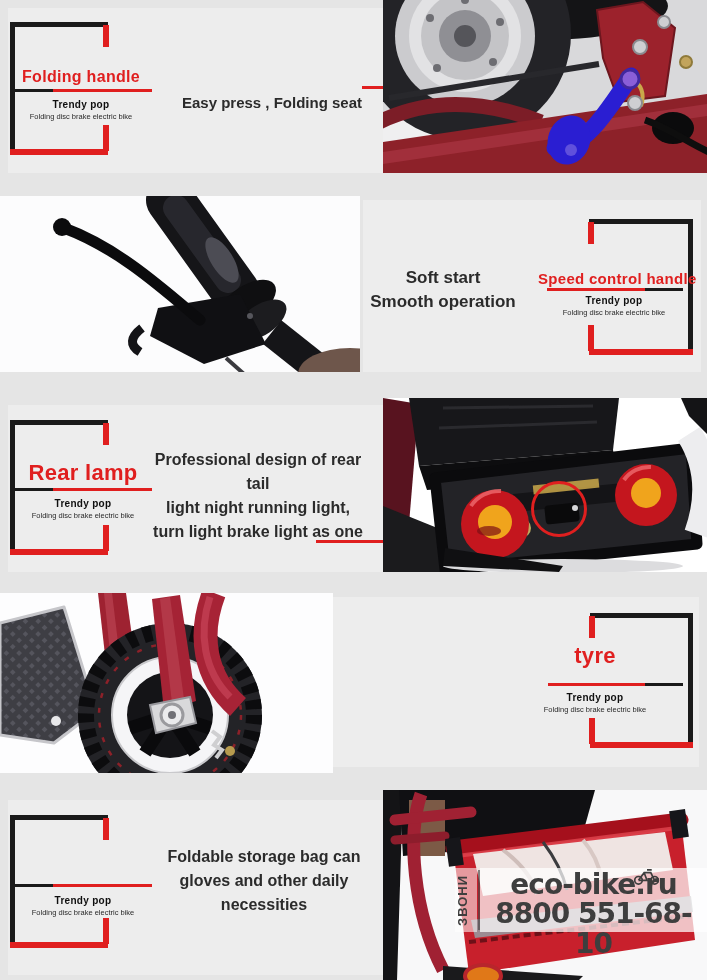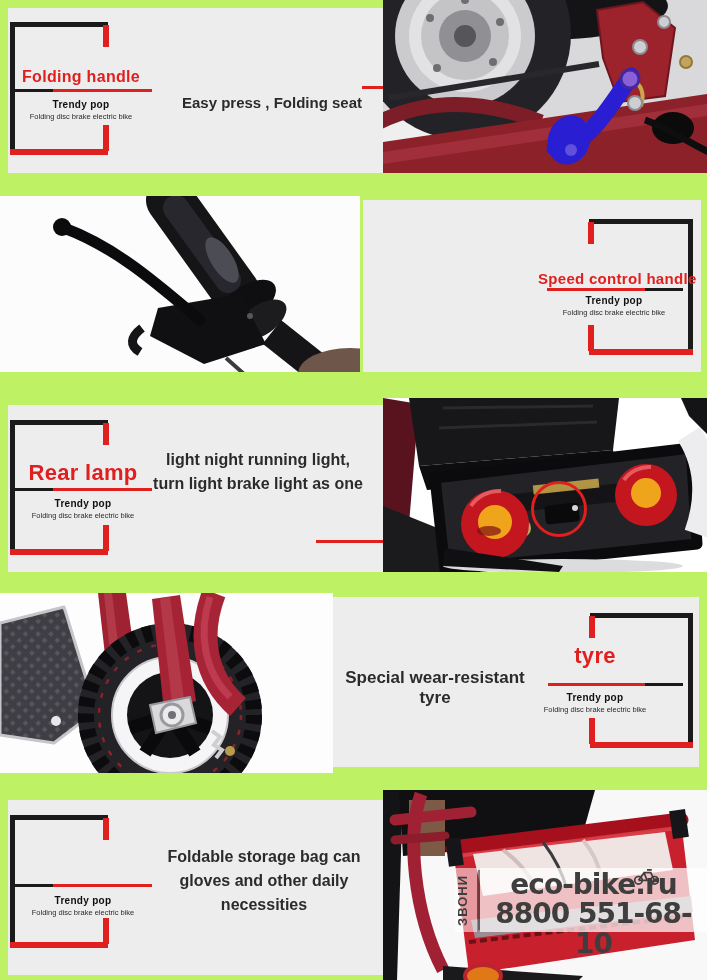--- a/index.html
+++ b/index.html
@@ -1,16 +1,16 @@
 <!DOCTYPE html>
 <html><head>
 <meta charset="utf-8">
 <style>
   html,body{margin:0;padding:0;background:#fff;}
-  #canvas{position:relative;width:707px;height:980px;background:#bef264;overflow:hidden;
+  #canvas{position:relative;width:707px;height:980px;background:#e5e5e5;overflow:hidden;
           font-family:"Liberation Sans",sans-serif;
           --red:#e01f1f;--black:#1a1a1a;--gray:#ededed;--text:#2b2b2b;}
   .band{position:absolute;background:var(--gray);}
   .photo{position:absolute;display:block;}
   .bracket{position:absolute;}
   .bracket i{position:absolute;display:block;}
   .bracket .b-top{left:0;top:0;right:0;height:5px;background:var(--black);}
   .bracket .b-side{left:0;top:0;bottom:0;width:5px;background:var(--black);}
   .bracket .b-bottom{left:0;bottom:0;right:0;height:6px;background:var(--red);}
   .bracket .t-top{right:-1px;top:3px;width:6px;height:22px;background:var(--red);}
@@ -112,38 +112,43 @@
   </svg>
 
   <div class="band" style="left:363px;top:200px;width:338px;height:172px"></div>
   <div class="bracket flip" style="left:589px;top:219px;width:104px;height:136px">
     <i class="b-top"></i>
       <i class="b-side"></i>
       <i class="b-bottom"></i>
       <i class="t-top"></i>
       <i class="t-bottom"></i>
   </div>
+  <div class="feature" style="left:358px;top:266px;width:170px;font-size:17px;line-height:24px">
+    <div>Soft start</div>
+    <div>Smooth operation</div>
+  </div>
   <div class="label-red" style="left:538px;top:270px;width:152px;font-size:15px">Speed control handle</div>
   <div class="rule rule-right" style="left:547px;top:288px;width:136px"></div>
   <div class="brand-name" style="left:538px;top:295px;width:152px">Trendy pop</div>
   <div class="brand-tag" style="left:538px;top:308px;width:152px">Folding disc brake electric bike</div>
 
   <div class="band" style="left:8px;top:405px;width:375px;height:167px"></div>
   <div class="bracket" style="left:10px;top:420px;width:98px;height:135px">
     <i class="b-top"></i>
       <i class="b-side"></i>
       <i class="b-bottom"></i>
       <i class="t-top"></i>
       <i class="t-bottom"></i>
   </div>
   <div class="label-red" style="left:13px;top:460px;width:140px;font-size:22px">Rear lamp</div>
   <div class="rule rule-left" style="left:15px;top:488px;width:137px"></div>
   <div class="brand-name" style="left:13px;top:498px;width:140px">Trendy pop</div>
   <div class="brand-tag" style="left:13px;top:511px;width:140px">Folding disc brake electric bike</div>
   <div class="feature" style="left:150px;top:448px;width:216px;font-size:16px;line-height:24px">
+    <div>Professional design of rear tail</div>
     <div>light night running light,</div>
     <div>turn light brake light as one</div>
   </div>
   <div class="hline" style="left:316px;top:540px;width:241px"></div>
   <div class="vline" style="left:554px;top:527px;height:15px"></div>
 
   <svg class="photo" style="left:383px;top:398px;width:324px;height:174px" viewBox="0 0 324 174">
     <rect width="324" height="174" fill="#ffffff"></rect>
     <polygon points="0,0 36,6 22,174 0,174" fill="#58131f"></polygon>
     <polygon points="0,108 84,142 64,174 0,174" fill="#1b1b1d"></polygon>
@@ -208,23 +213,20 @@
   </svg>
 
   <div class="band" style="left:333px;top:597px;width:366px;height:170px"></div>
   <div class="bracket flip" style="left:590px;top:613px;width:103px;height:135px">
     <i class="b-top"></i>
       <i class="b-side"></i>
       <i class="b-bottom"></i>
       <i class="t-top"></i>
       <i class="t-bottom"></i>
   </div>
-  <div class="feature" style="left:340px;top:668px;width:190px;font-size:17px;line-height:20px">
-    <div>Special wear-resistant tyre</div>
-  </div>
   <div class="label-red" style="left:530px;top:643px;width:130px;font-size:22px">tyre</div>
   <div class="rule rule-right" style="left:548px;top:683px;width:135px"></div>
   <div class="brand-name" style="left:530px;top:692px;width:130px">Trendy pop</div>
   <div class="brand-tag" style="left:525px;top:705px;width:140px">Folding disc brake electric bike</div>
 
   <div class="band" style="left:8px;top:800px;width:375px;height:175px"></div>
   <div class="bracket" style="left:10px;top:815px;width:98px;height:133px">
     <i class="b-top"></i>
       <i class="b-side"></i>
       <i class="b-bottom"></i>

